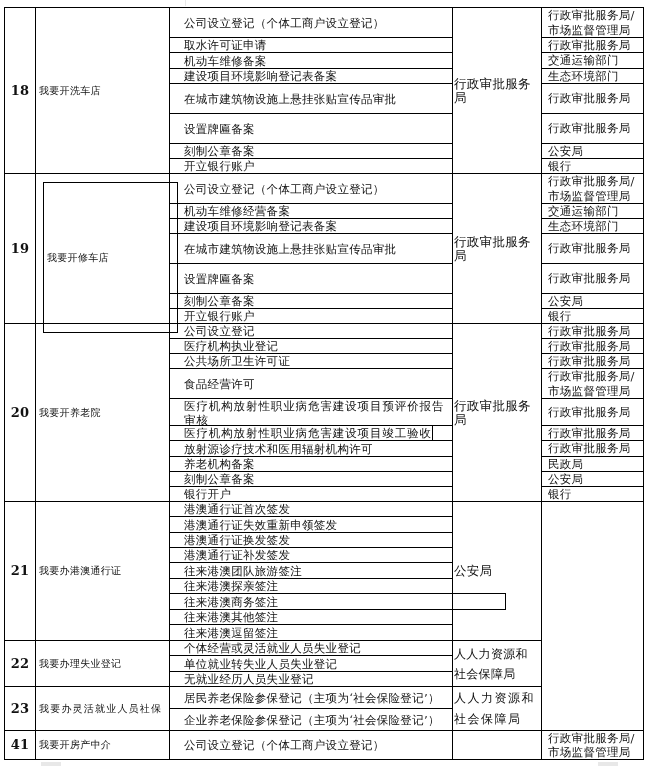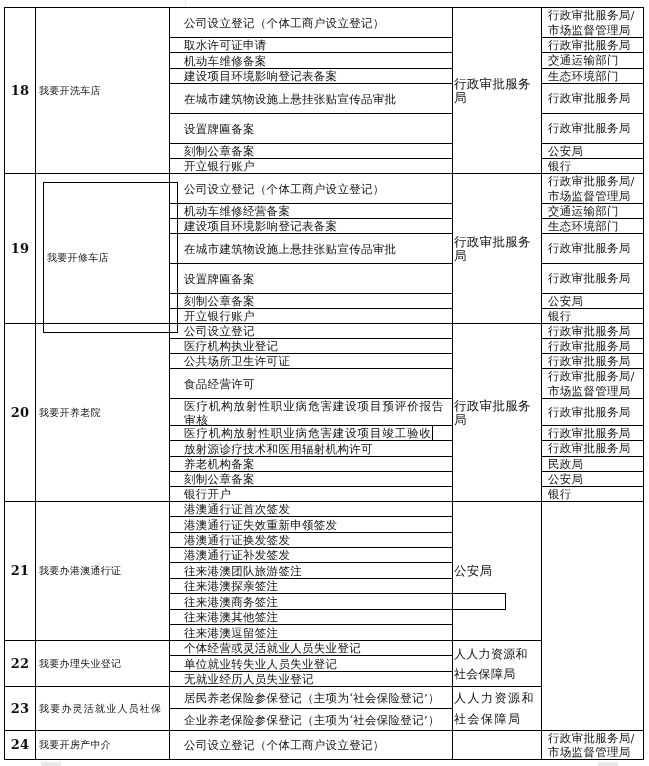--- a/index.html
+++ b/index.html
@@ -106,17 +106,17 @@
 <div class="c item" style="left:169px;top:655px;width:284px;height:17px;">单位就业转失业人员失业登记</div>
 <div class="c item" style="left:169px;top:671px;width:284px;height:16px;">无就业经历人员失业登记</div>
 <div class="c dept" style="left:452px;top:640px;width:90px;height:47px;font-size:12px;line-height:20px;">人人力资源和社会保障局</div>
 
 <div class="c num" style="left:4px;top:686px;width:32px;height:45px;">23</div>
 <div class="c name" style="left:35px;top:686px;width:135px;height:45px;line-height:21px;letter-spacing:1.2px;">我要办灵活就业人员社保</div>
 <div class="c item" style="left:169px;top:686px;width:284px;height:23px;">居民养老保险参保登记（主项为‘社会保险登记’）</div>
 <div class="c item" style="left:169px;top:708px;width:284px;height:23px;">企业养老保险参保登记（主项为‘社会保险登记’）</div>
 <div class="c dept" style="left:452px;top:686px;width:90px;height:45px;font-size:12px;line-height:21px;letter-spacing:1.5px;">人人力资源和社会保障局</div>
 
-<div class="c num" style="left:4px;top:730px;width:32px;height:30px;">24</div>
+<div class="c num" style="left:4px;top:730px;width:32px;height:30px;">41</div>
 <div class="c name" style="left:35px;top:730px;width:135px;height:30px;">我要开房产中介</div>
 <div class="c item" style="left:169px;top:730px;width:284px;height:30px;">公司设立登记（个体工商户设立登记）</div>
 <div class="c dept" style="left:452px;top:730px;width:90px;height:30px;"></div>
 <div class="c unit" style="left:541px;top:730px;width:103px;height:30px;">行政审批服务局/市场监督管理局</div>
 
 </body></html>

